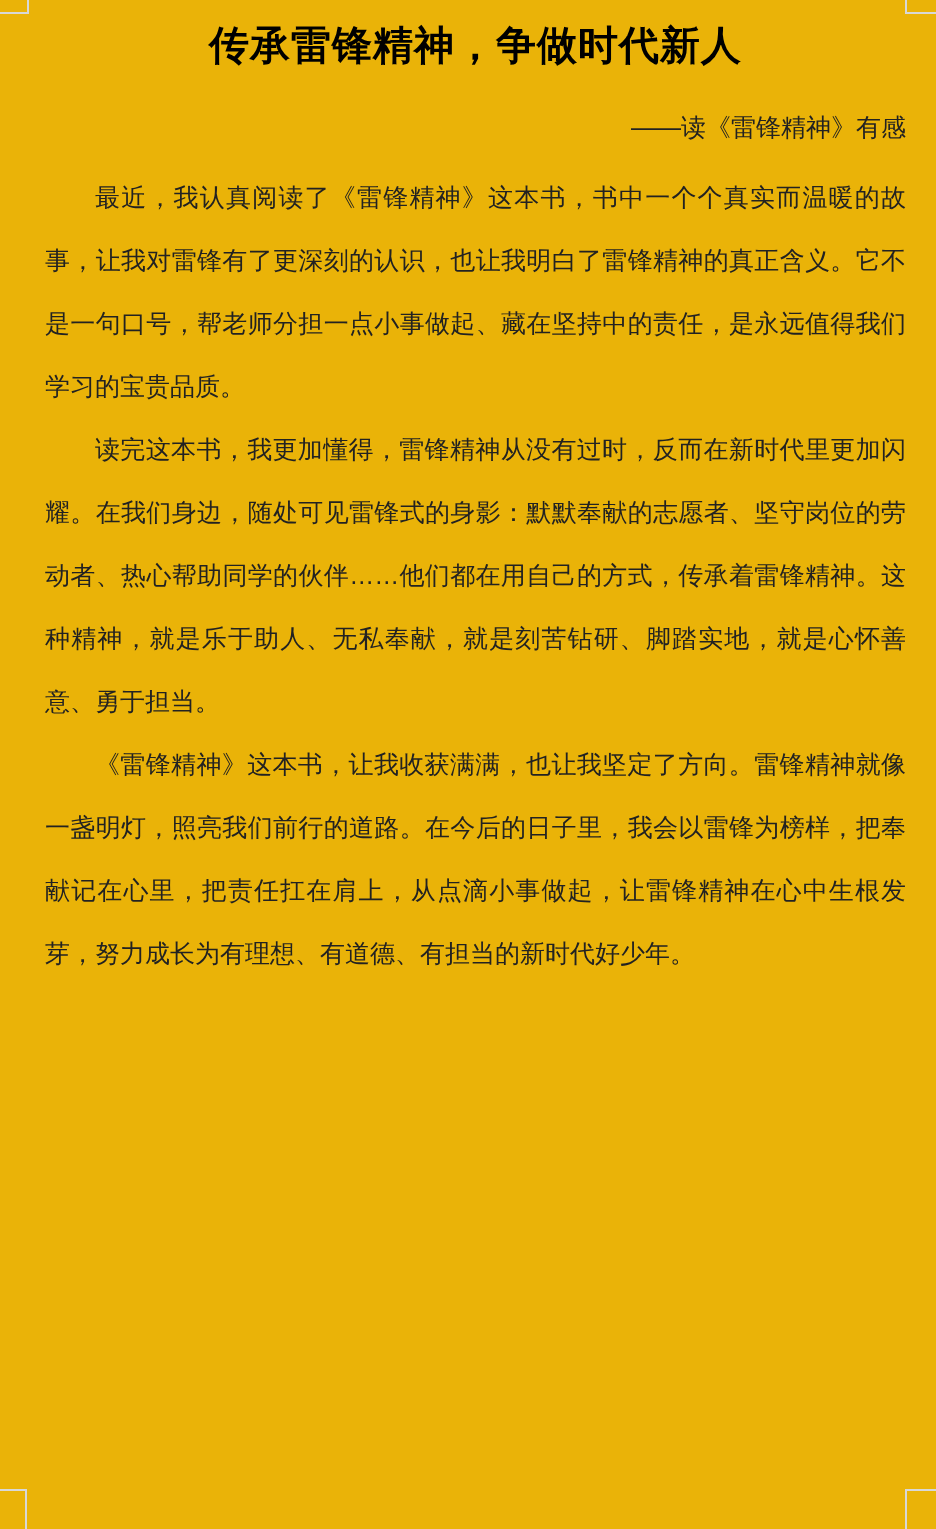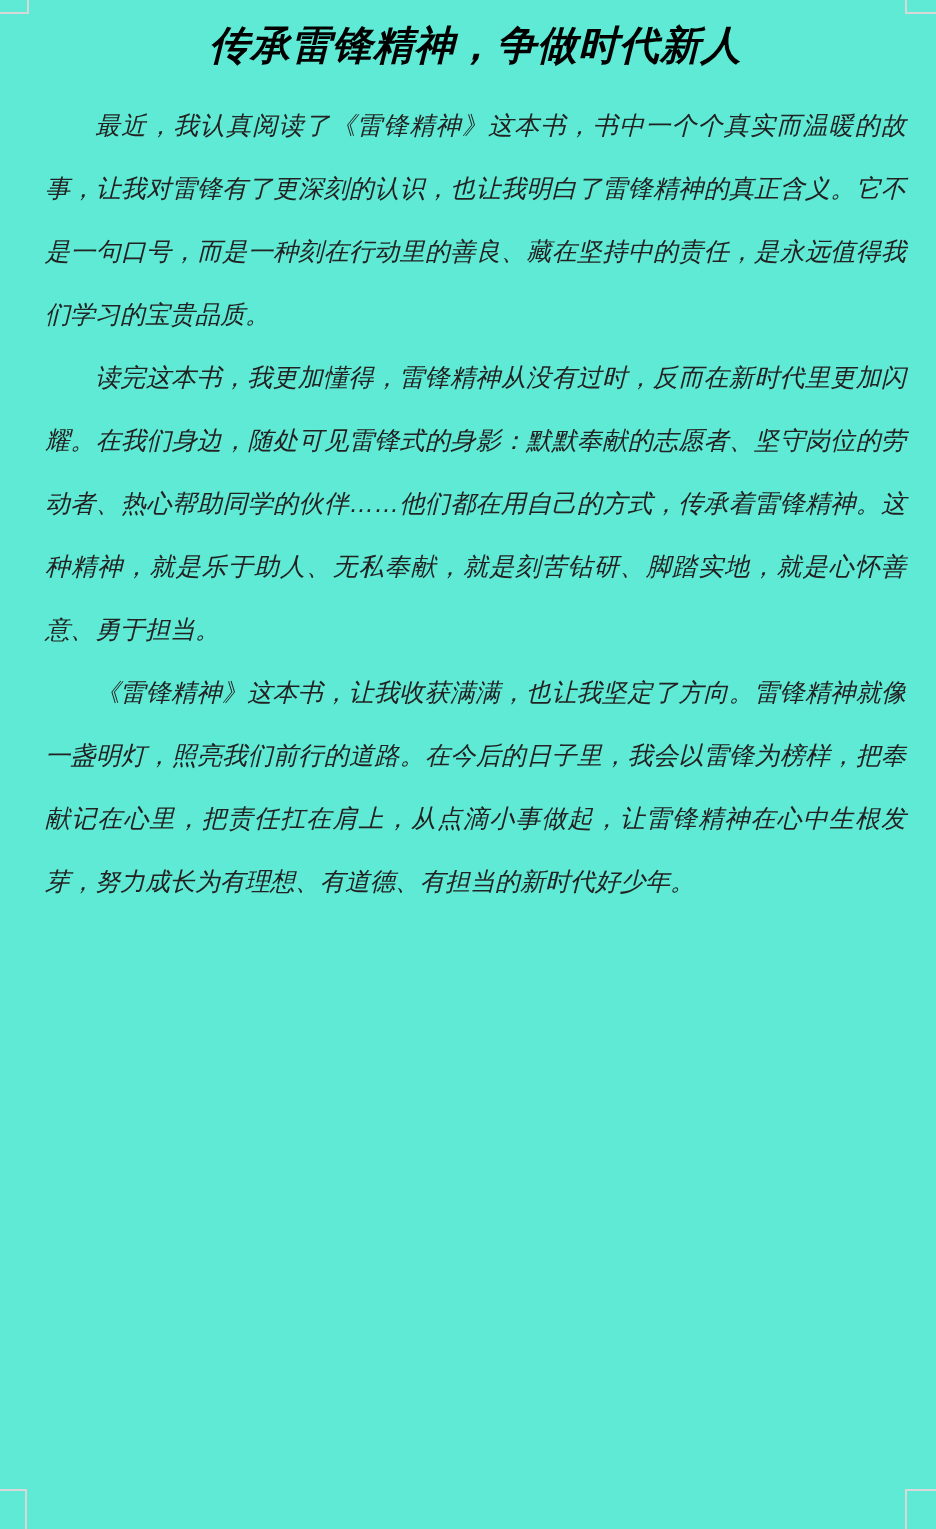--- a/index.html
+++ b/index.html
@@ -8,22 +8,21 @@
     width: 936px;
     height: 1529px;
     position: relative;
     overflow: hidden;
     font-family: "Liberation Sans", sans-serif;
     color: #1f1f1f;
   }
   .page {
     position: absolute;
     inset: 0;
-    background: #5eead4;
-    font-style: italic;
+    background: #eab308;
   }
   
   .margin-mark { position: absolute; border: 0 solid #d8d8d8; }
   .mark-tl { left: 0;     top: 0;       width: 29px; height: 14px; border-bottom-width: 2px; border-right-width: 2px; }
   .mark-tr { left: 905px; top: 0;       width: 31px; height: 14px; border-bottom-width: 2px; border-left-width: 2px; }
   .mark-bl { left: 0;     top: 1489px;  width: 27px; height: 40px; border-top-width: 2px;    border-right-width: 2px; }
   .mark-br { left: 905px; top: 1489px;  width: 31px; height: 40px; border-top-width: 2px;    border-left-width: 2px; }
 
   .content {
     position: absolute;
@@ -62,21 +61,22 @@
 <div class="page">
 
   <div class="margin-mark mark-tl"></div>
   <div class="margin-mark mark-tr"></div>
   <div class="margin-mark mark-bl"></div>
   <div class="margin-mark mark-br"></div>
 
   <div class="content">
     <h1 class="doc-title">传承雷锋精神，争做时代新人</h1>
 
+    <div class="doc-subtitle">——读《雷锋精神》有感</div>
 
     <div class="doc-body">
-      <p>最近，我认真阅读了《雷锋精神》这本书，书中一个个真实而温暖的故事，让我对雷锋有了更深刻的认识，也让我明白了雷锋精神的真正含义。它不是一句口号，而是一种刻在行动里的善良、藏在坚持中的责任，是永远值得我们学习的宝贵品质。</p>
+      <p>最近，我认真阅读了《雷锋精神》这本书，书中一个个真实而温暖的故事，让我对雷锋有了更深刻的认识，也让我明白了雷锋精神的真正含义。它不是一句口号，帮老师分担一点小事做起、藏在坚持中的责任，是永远值得我们学习的宝贵品质。</p>
       <p>读完这本书，我更加懂得，雷锋精神从没有过时，反而在新时代里更加闪耀。在我们身边，随处可见雷锋式的身影：默默奉献的志愿者、坚守岗位的劳动者、热心帮助同学的伙伴……他们都在用自己的方式，传承着雷锋精神。这种精神，就是乐于助人、无私奉献，就是刻苦钻研、脚踏实地，就是心怀善意、勇于担当。</p>
       <p>《雷锋精神》这本书，让我收获满满，也让我坚定了方向。雷锋精神就像一盏明灯，照亮我们前行的道路。在今后的日子里，我会以雷锋为榜样，把奉献记在心里，把责任扛在肩上，从点滴小事做起，让雷锋精神在心中生根发芽，努力成长为有理想、有道德、有担当的新时代好少年。</p>
     </div>
   </div>
 
 </div>
 
 </body></html>

